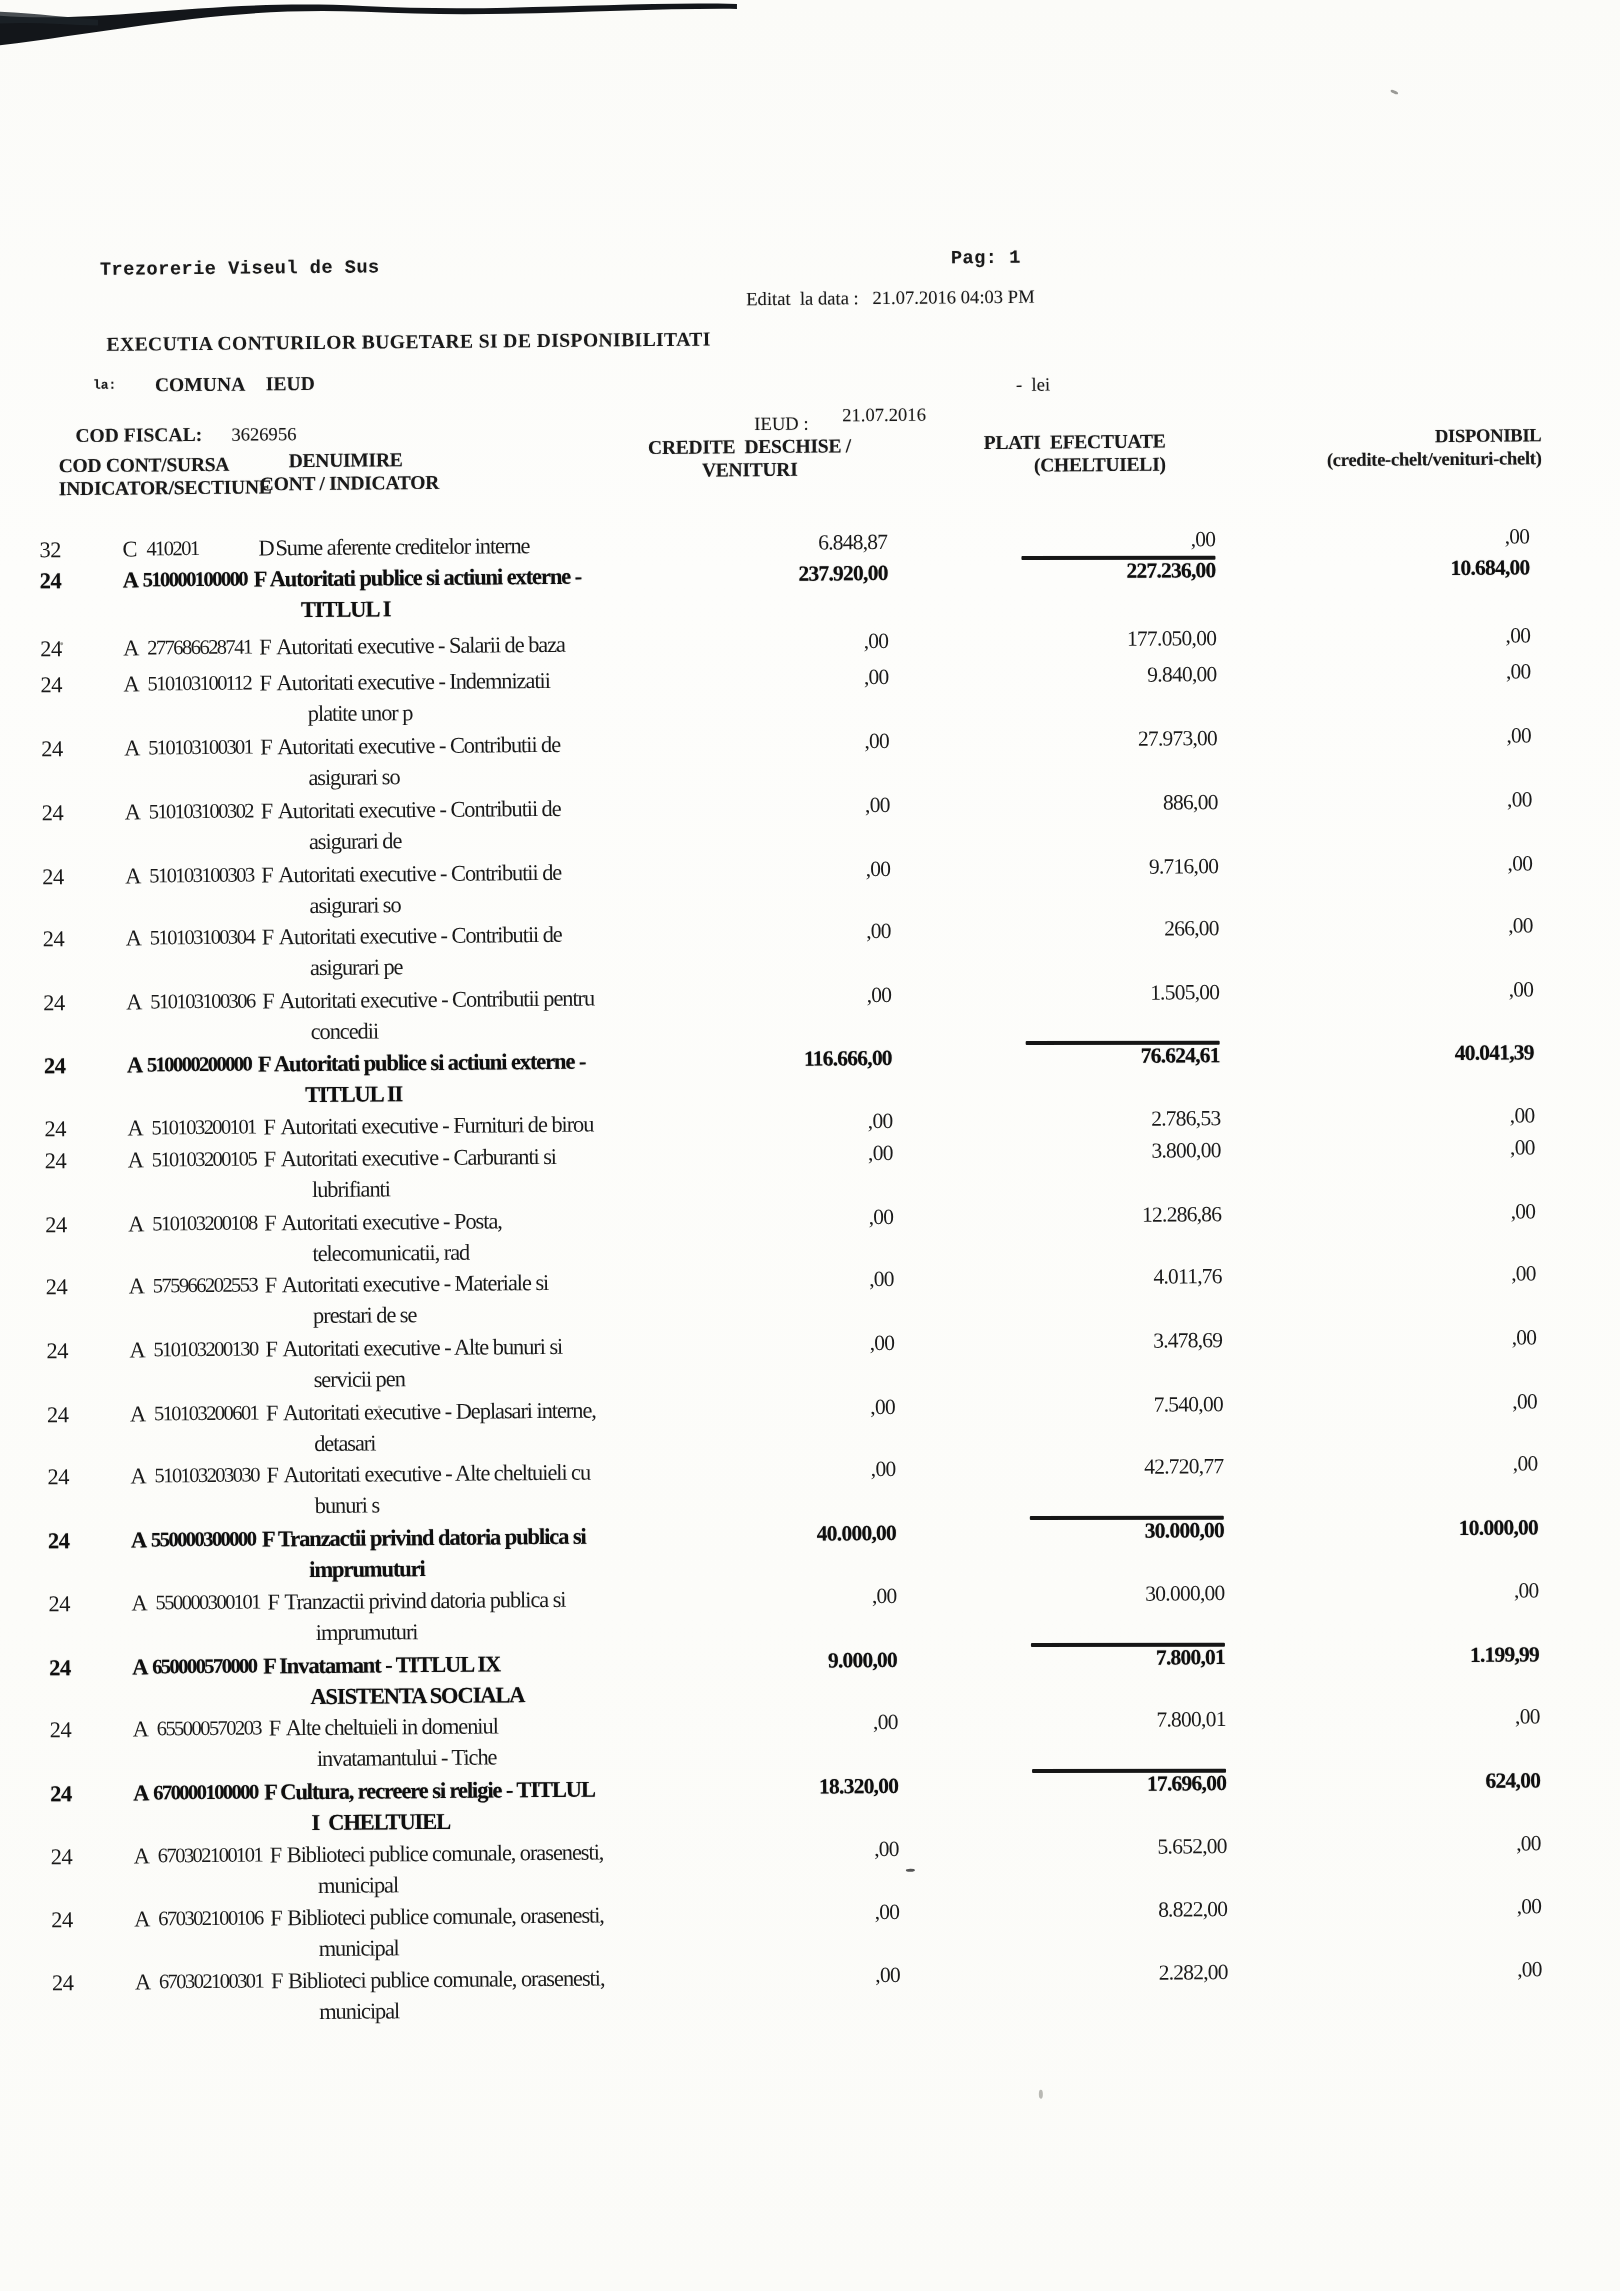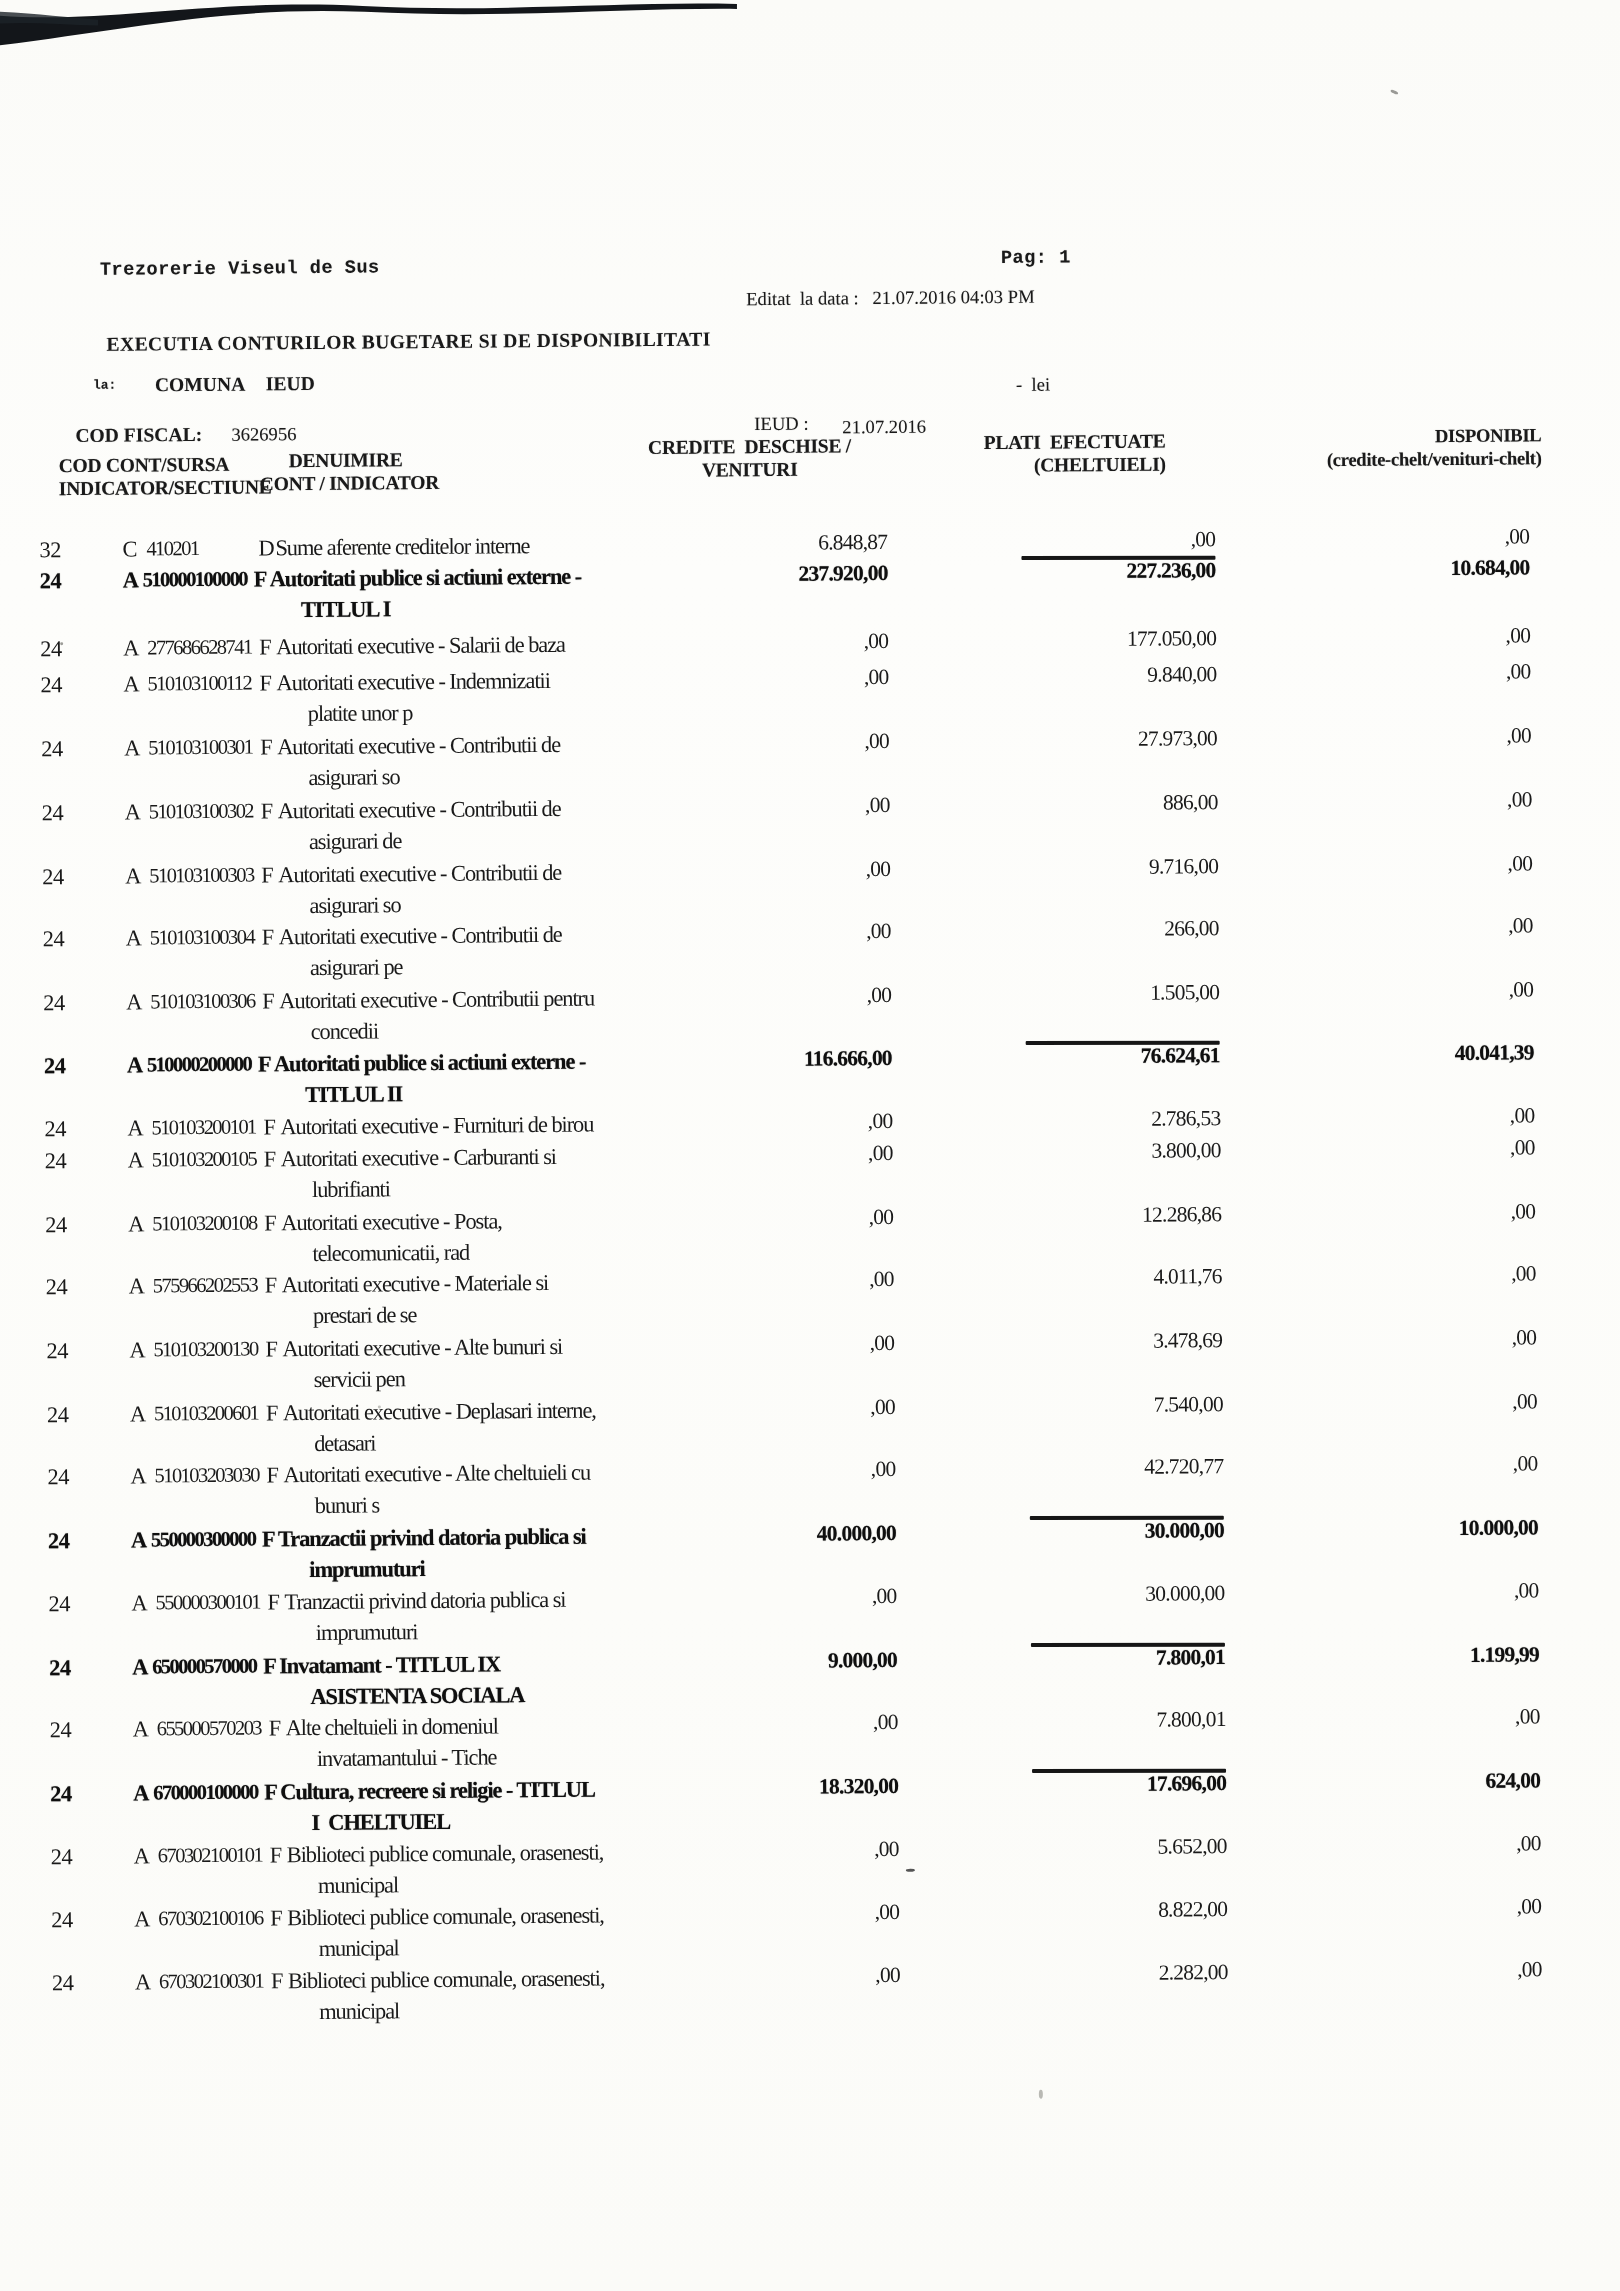--- a/index.html
+++ b/index.html
@@ -11,31 +11,31 @@
     color:#1a1a1a;
   }
   #sheet{position:absolute;left:0;top:0;width:1620px;height:2292px;
     transform:rotate(-0.5deg);transform-origin:78px 510px;}
   .abs{position:absolute;white-space:pre;}
   .mono{font-family:"Liberation Mono","DejaVu Sans Mono",monospace;font-weight:bold;}
   .soft{text-shadow:0 0 1px rgba(40,40,40,.30);}
 
   
   .office{left:102px;top:260px;font-size:18.6px;letter-spacing:0.5px;}
-  .pagelbl{left:1003px;top:256px;font-size:18.6px;letter-spacing:0.5px;}
+  .pagelbl{left:953px;top:256px;font-size:18.6px;letter-spacing:0.5px;}
   .editat{left:748px;top:294px;font-size:18.6px;}
   .editat .gap{display:inline-block;width:13.7px;}
   .doc-title{left:108px;top:334px;font-size:19.6px;font-weight:bold;letter-spacing:0.4px;}
   .la-lbl{left:94px;top:378px;font-size:13px;}
   .comuna{left:156px;top:375px;font-size:19.6px;font-weight:bold;word-spacing:5.9px;}
   .lei{left:1017px;top:382px;font-size:18.6px;}
   .codfiscal-lbl{left:76px;top:425px;font-size:19.6px;font-weight:bold;}
   .codfiscal-val{left:232px;top:425px;font-size:18.6px;font-weight:normal;}
   .data-lbl{left:755px;top:419px;font-size:18.6px;}
-  .data-val{left:843px;top:423px;font-size:18.6px;}
+  .data-val{left:843px;top:411px;font-size:18.6px;}
 
   .colhead{position:absolute;font-size:19.6px;font-weight:bold;line-height:22.5px;
     letter-spacing:-0.3px;text-shadow:0 0 1px rgba(0,0,0,.35);}
   .colhead div{white-space:pre;}
   .ch1{left:59px;top:455px;text-align:left;}
   .ch2{left:260px;top:452px;width:172px;text-align:center;}
   .ch3{left:625px;top:442px;width:250px;text-align:center;}
   .ch4{left:968px;top:440px;width:198px;text-align:right;}
   .ch5{left:1292px;top:437px;width:250px;text-align:right;font-size:18.6px;}
 

